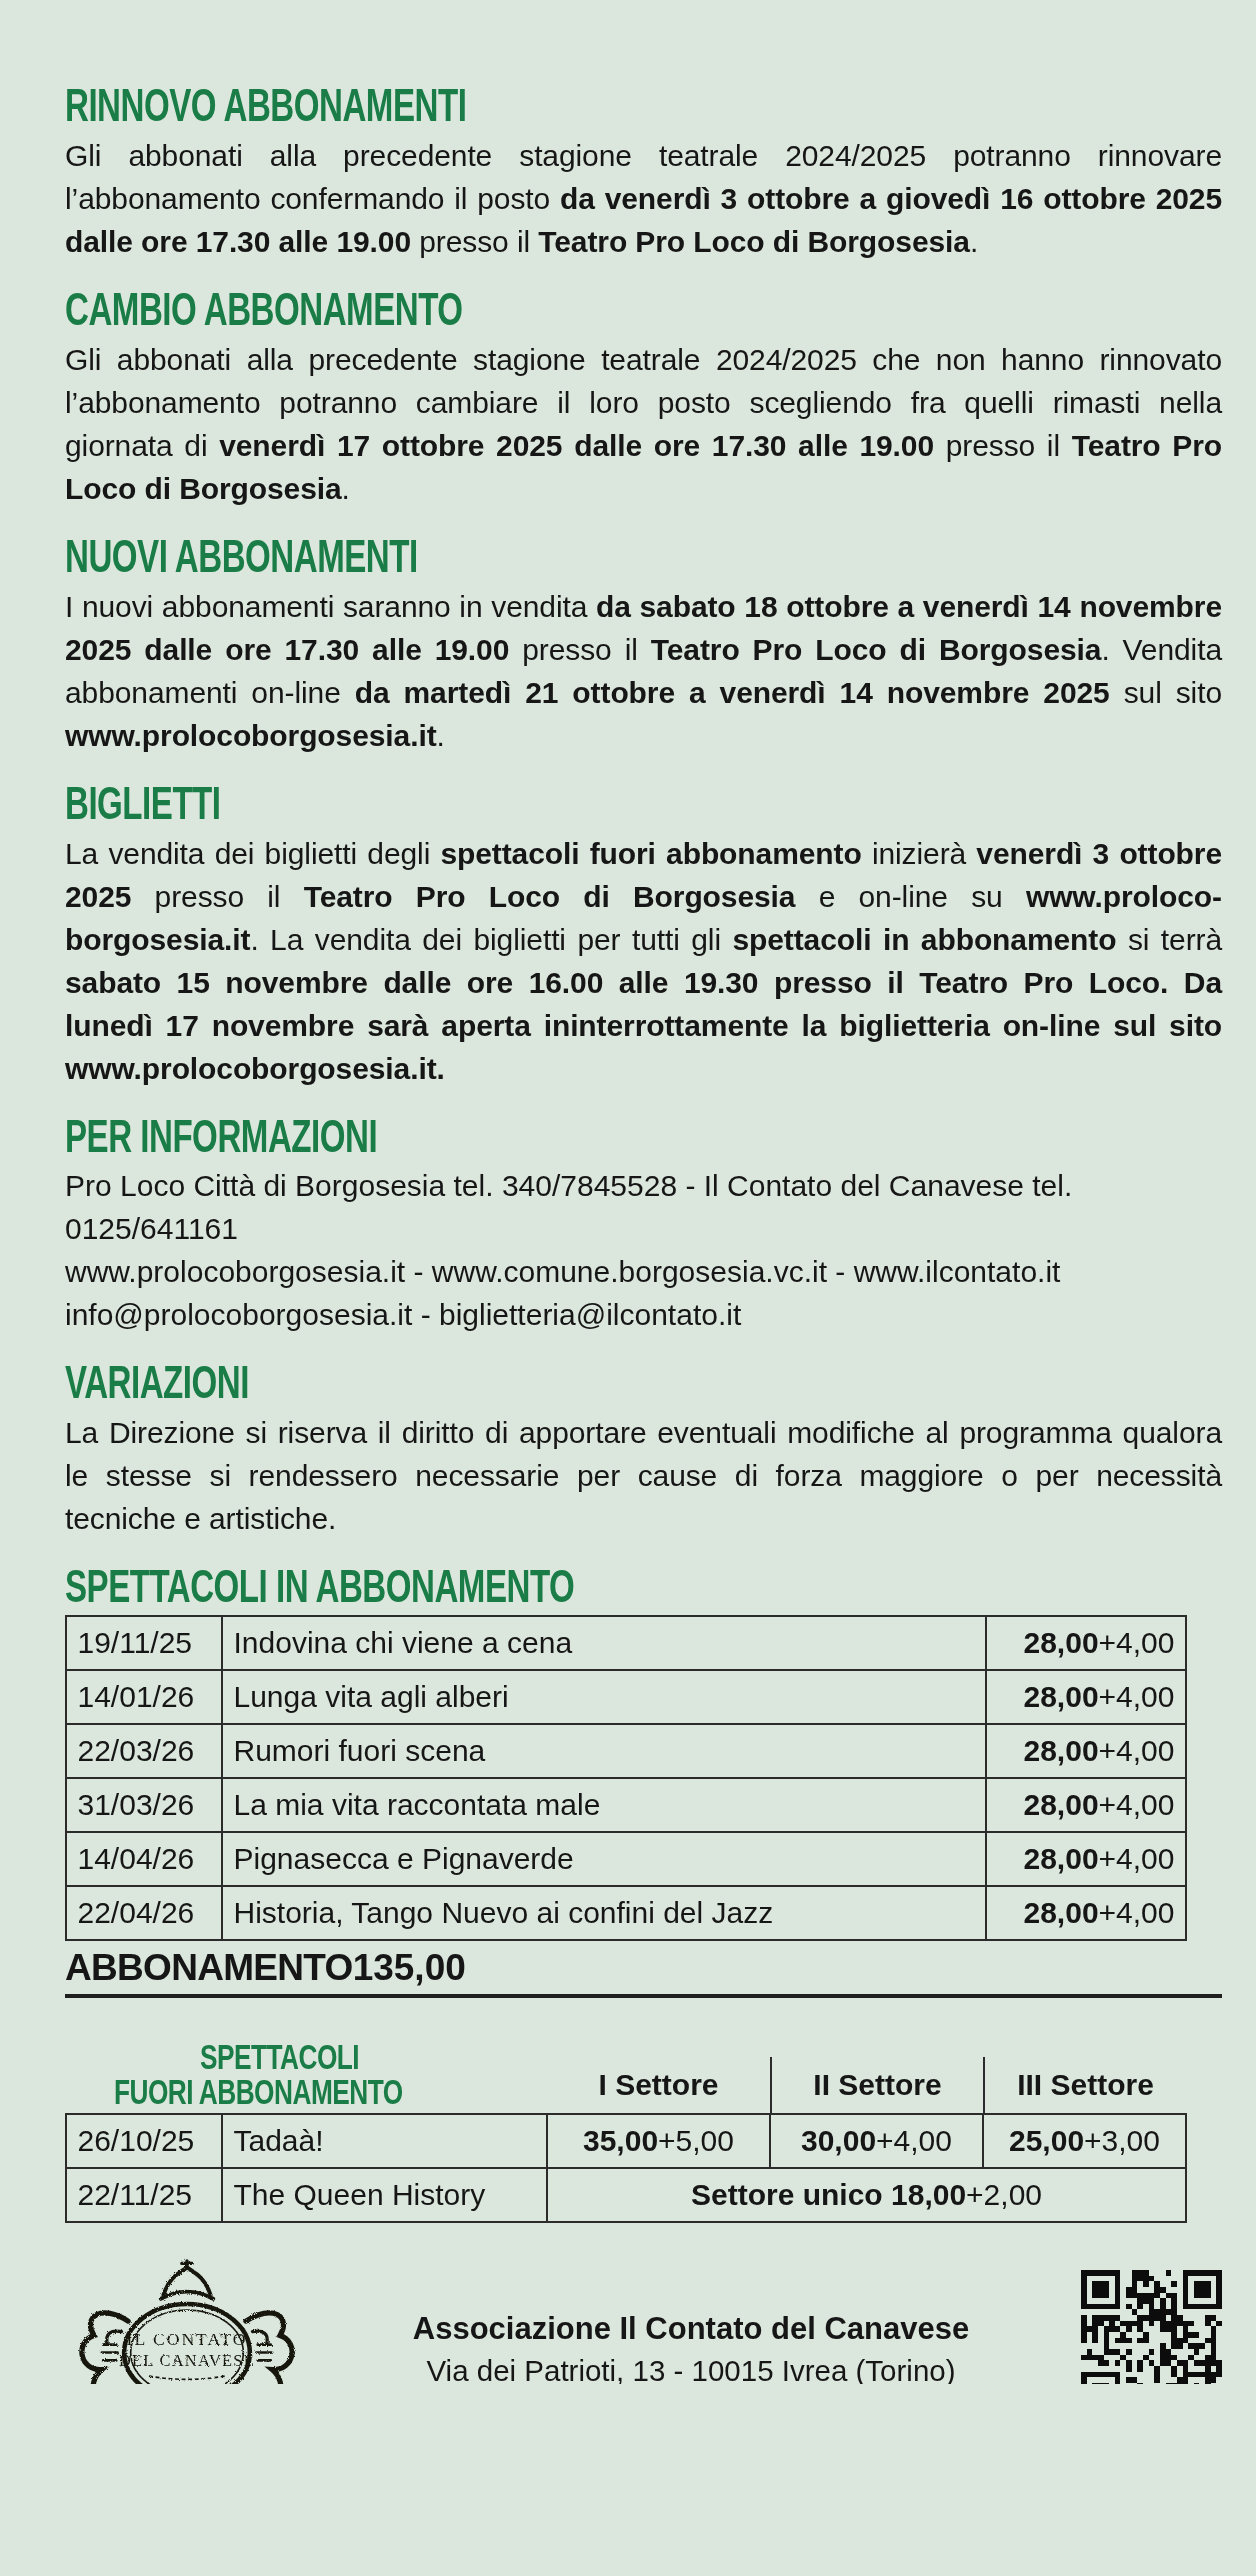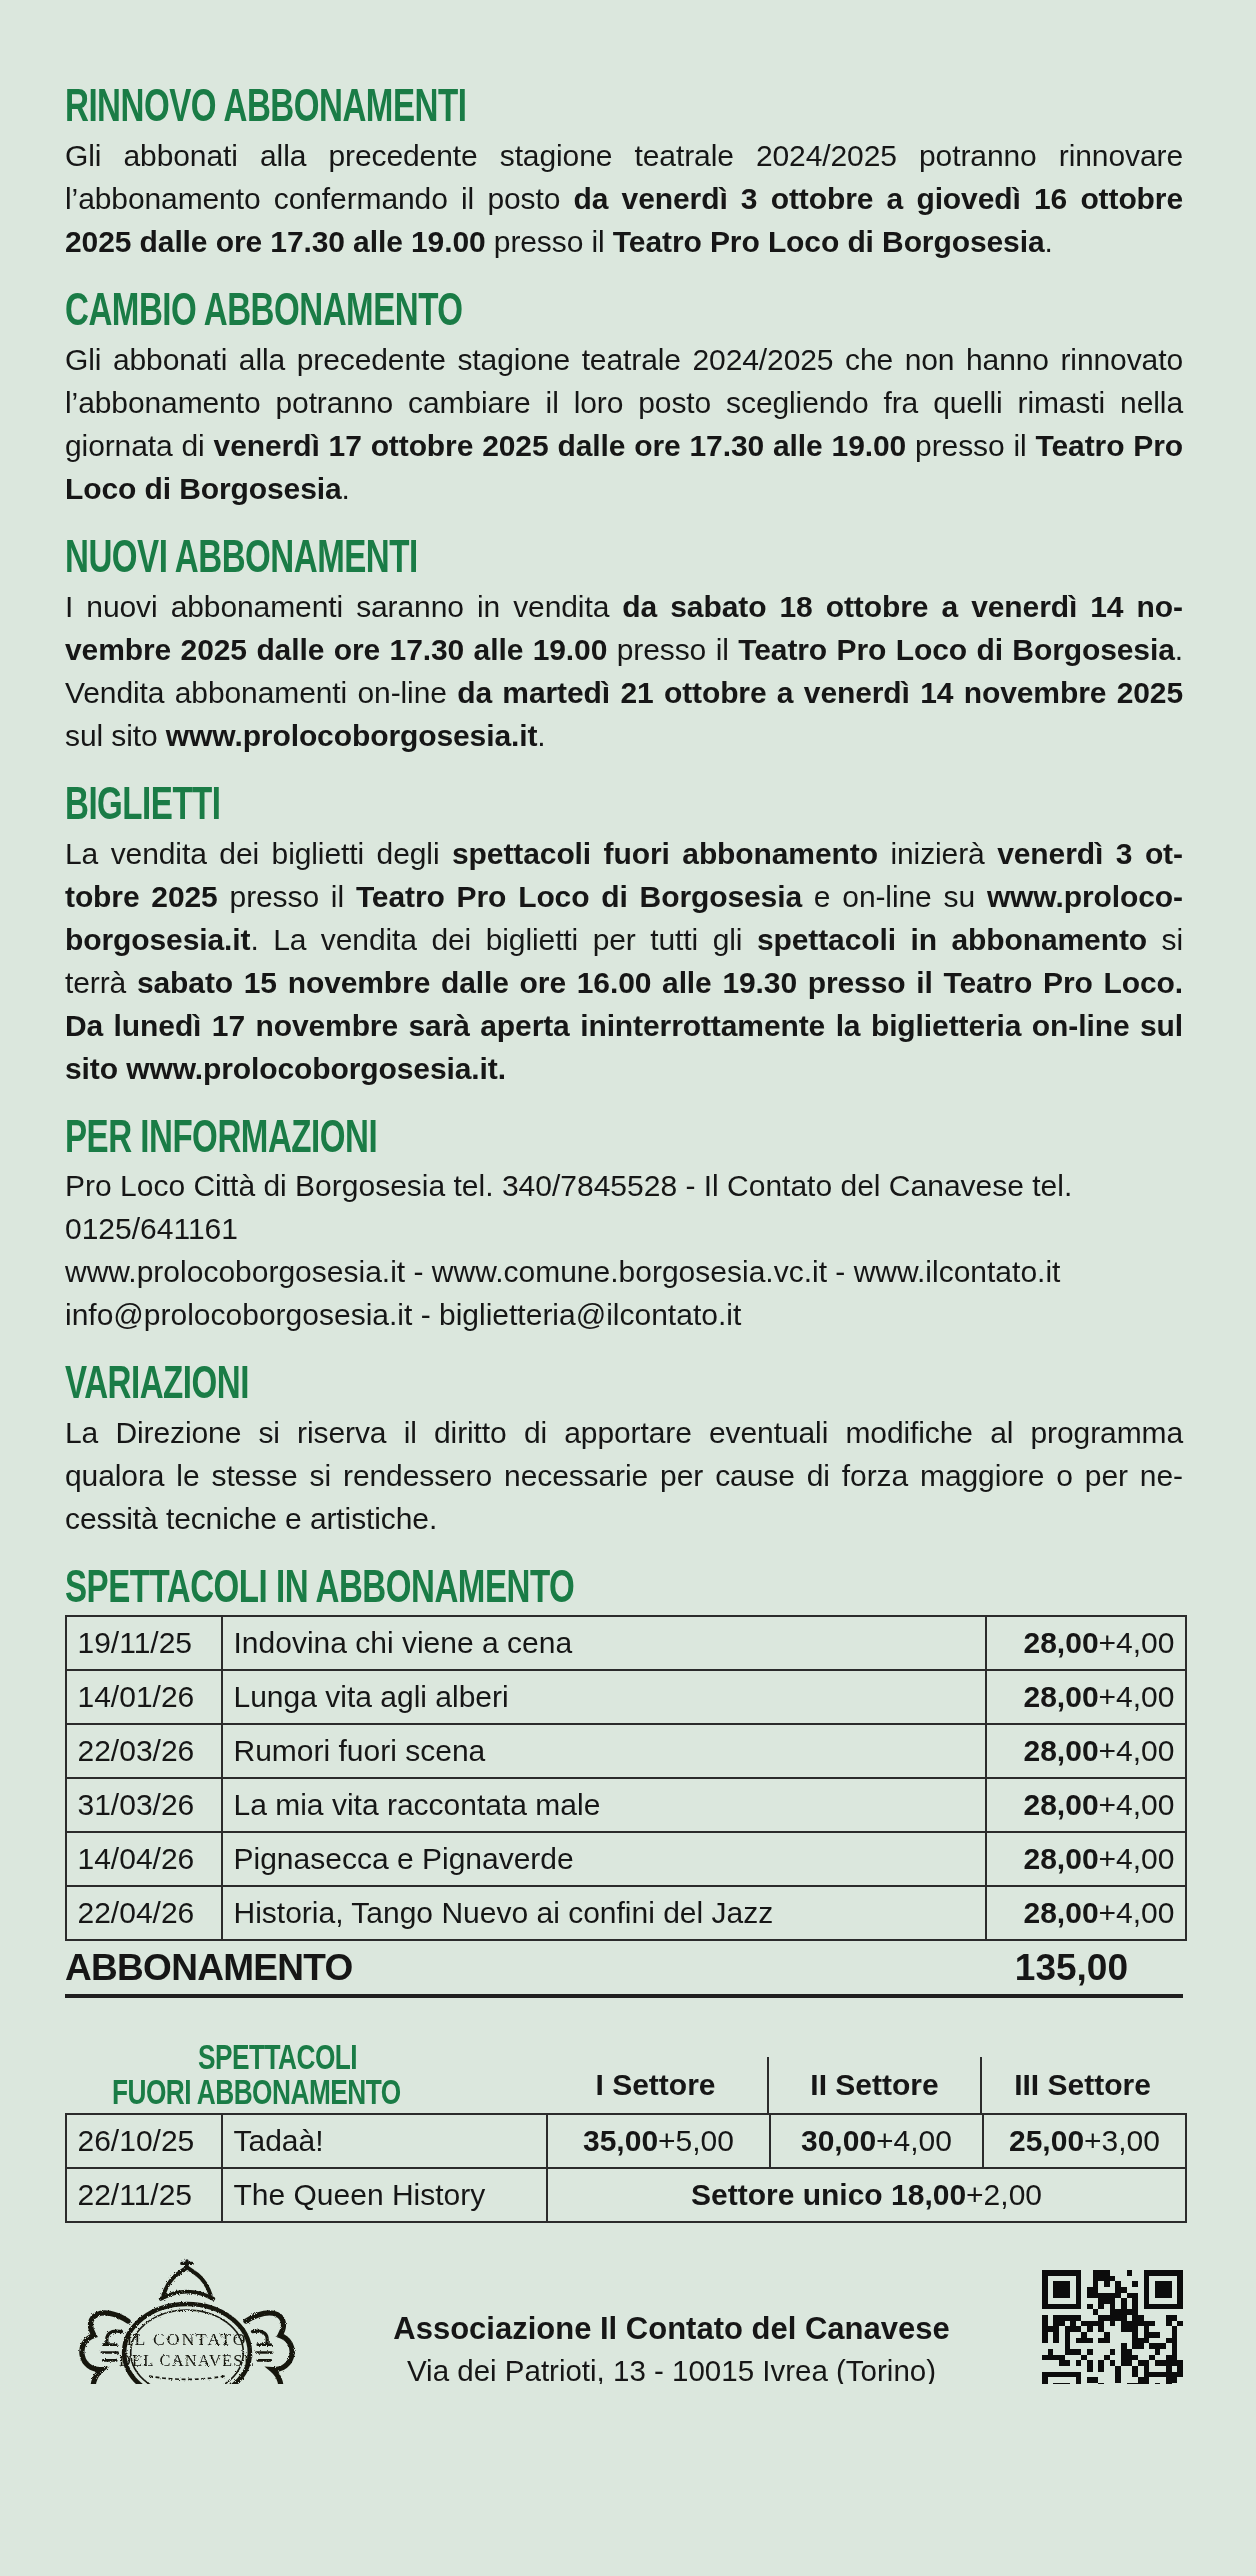--- a/index.html
+++ b/index.html
@@ -8,34 +8,34 @@
     --ink:#161616;
     --line:#2b2b2b;
   }
   html,body{margin:0;padding:0;}
   body{
     width:1257px;height:2576px;
     background:var(--bg);
     color:var(--ink);
     font-family:"Liberation Sans","DejaVu Sans",sans-serif;
   }
-  .page{box-sizing:border-box;width:1257px;height:2384px;padding:84px 74px 0 65px;overflow:hidden;}
+  .page{box-sizing:border-box;width:1257px;height:2384px;padding:84px 35px 0 65px;overflow:hidden;}
   .sec{margin:0 0 25px 0;}
   .sec-h{margin:0 0 7.9px 0;font-weight:700;color:var(--green);font-size:46px;line-height:42px;}
   .sec-h .squish{display:inline-block;transform:scaleX(.72);transform-origin:0 60%;white-space:nowrap;letter-spacing:-0.7px;}
   .body-p{margin:0;font-size:30px;line-height:43px;text-align:justify;letter-spacing:-0.1px;hyphens:manual;}
   .b{font-weight:700;}
   .lines .line{font-size:30px;line-height:43px;}
 
   
   table{border-collapse:collapse;table-layout:fixed;width:1119px;}
   td{border:2px solid var(--line);font-size:30px;height:52px;padding:0 10.5px;overflow:hidden;white-space:nowrap;}
   .t1{margin-top:3.9px;}
   .c-price{text-align:right;}
-  .summary{display:flex;justify-content:space-between;align-items:center;height:51px;margin-top:1.3px;}
+  .summary{display:flex;align-items:center;height:51px;margin-top:1.3px;}
   .summary .lab{font-size:37px;font-weight:700;letter-spacing:-0.7px;}
   .summary .val{font-size:37px;font-weight:700;padding-right:55px;}
   .rule{height:4.6px;background:#1f1f1f;}
   .sec-t1{margin-bottom:41px;}
 
   
   .t2-head{display:flex;align-items:flex-end;text-align:center;}
   .t2-title{width:482px;padding-bottom:3.9px;}
   .t2-title .sec-h{margin:0;font-size:35px;line-height:35px;}
   .t2-title .squish{transform:scaleX(.75);}

